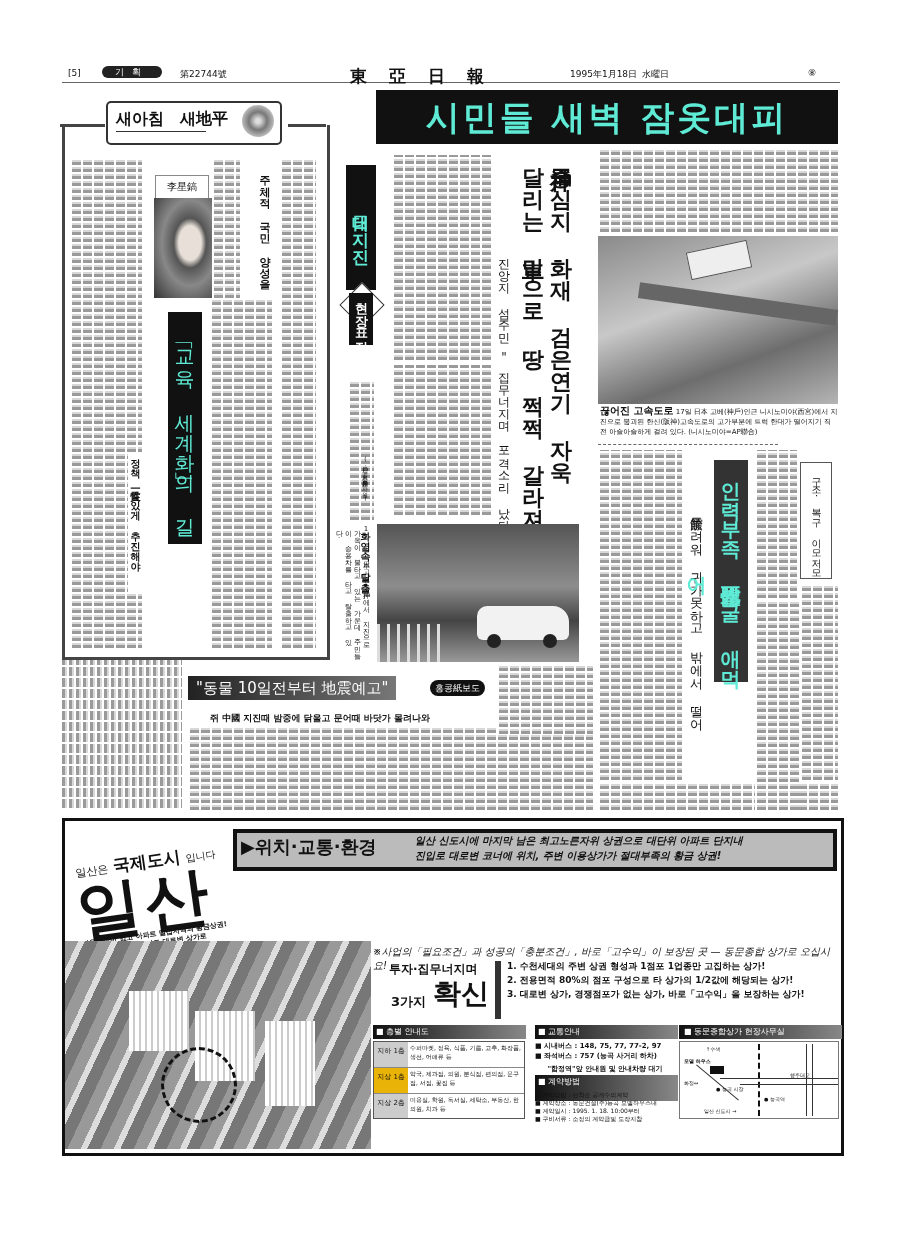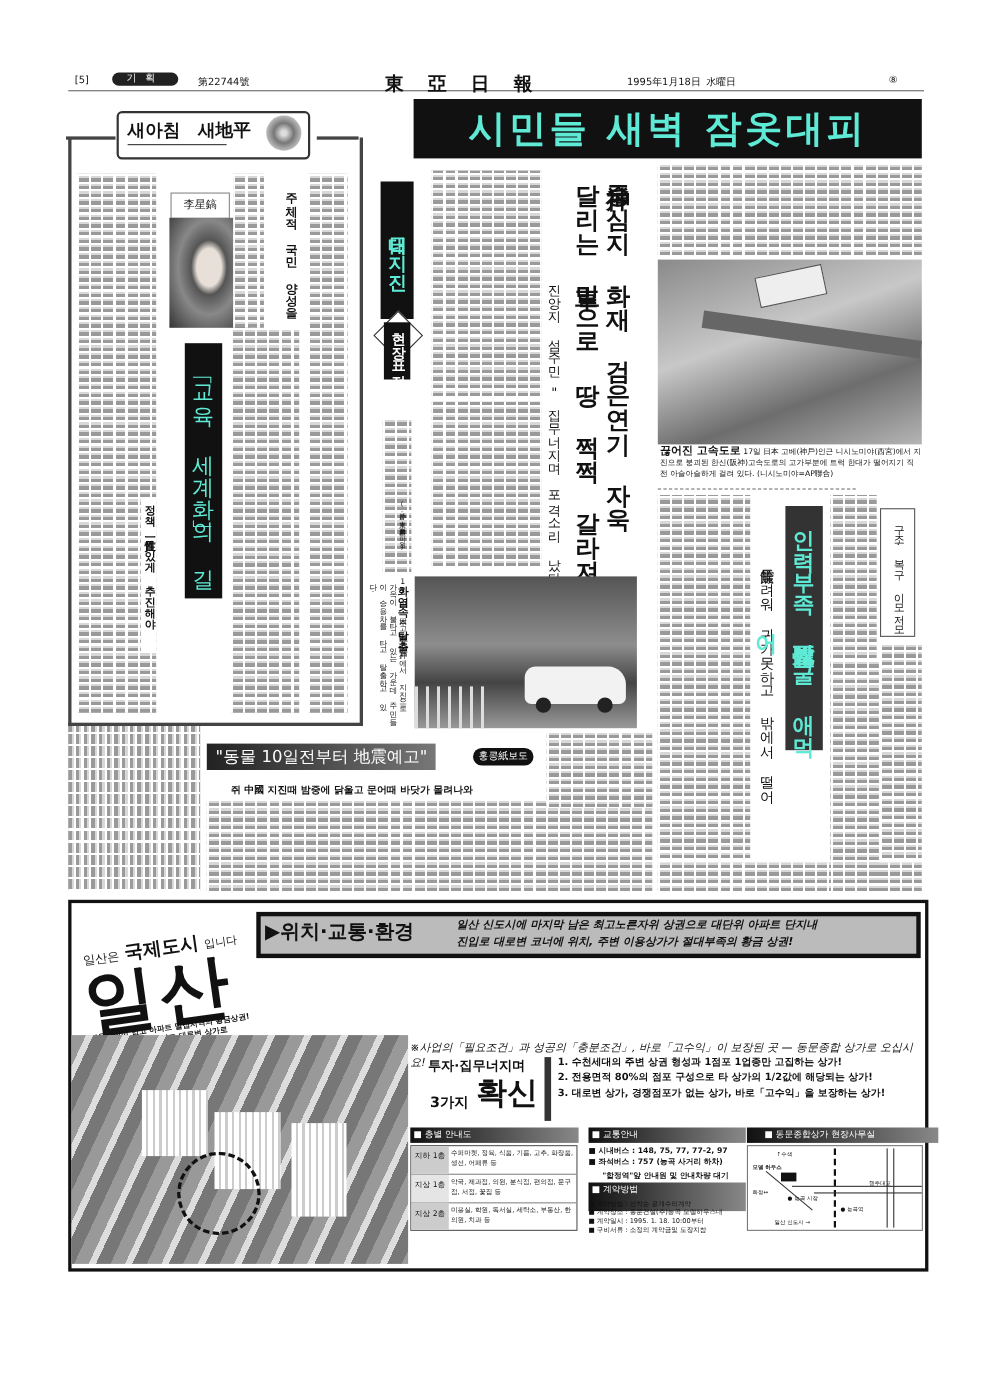--- a/index.html
+++ b/index.html
@@ -144,21 +144,21 @@
     <div>3. 대로변 상가, 경쟁점포가 없는 상가, 바로「고수익」을 보장하는 상가!</div>
   </div>
 
   <div class="abs" style="left:308px;top:204px;width:150px;height:14px;background:linear-gradient(90deg,#111,#888);color:#fff;font-size:8px;line-height:14px;padding-left:3px;">■ 층별 안내도</div>
   <div class="abs" style="left:308px;top:220px;width:150px;height:76px;border:1px solid #555;font-size:6px;">
     <div style="display:flex;height:25px;border-bottom:1px solid #888;">
       <div style="width:34px;background:#ccc;text-align:center;font-size:7px;padding-top:4px;">지하 1층</div>
       <div style="flex:1;padding:2px;">수퍼마켓, 정육, 식품, 기름, 고추, 화장품, 생선, 어패류 등</div>
     </div>
     <div style="display:flex;height:25px;border-bottom:1px solid #888;">
-      <div style="width:34px;background:#e5e5e5;text-align:center;font-size:7px;padding-top:4px;">지상 1층</div>
+      <div style="width:34px;background:#eab308;text-align:center;font-size:7px;padding-top:4px;">지상 1층</div>
       <div style="flex:1;padding:2px;">약국, 제과점, 의원, 분식점, 편의점, 문구점, 서점, 꽃집 등</div>
     </div>
     <div style="display:flex;height:24px;">
       <div style="width:34px;background:#ccc;text-align:center;font-size:7px;padding-top:4px;">지상 2층</div>
       <div style="flex:1;padding:2px;">미용실, 학원, 독서실, 세탁소, 부동산, 한의원, 치과 등</div>
     </div>
   </div>
 
   <div class="abs" style="left:470px;top:204px;width:140px;height:14px;background:linear-gradient(90deg,#111,#888);color:#fff;font-size:8px;line-height:14px;padding-left:3px;">■ 교통안내</div>
   <div class="abs" style="left:470px;top:220px;width:140px;font-size:7px;line-height:10px;font-weight:bold;">
@@ -167,21 +167,21 @@
     <div style="margin-top:3px;text-align:center;">"합정역"앞 안내원 및 안내차량 대기</div>
   </div>
   <div class="abs" style="left:470px;top:254px;width:140px;height:26px;background:linear-gradient(90deg,#111,#888);color:#fff;font-size:8px;line-height:14px;padding-left:3px;">■ 계약방법</div>
   <div class="abs" style="left:470px;top:270px;width:145px;font-size:6px;line-height:8px;">
     <div>■ 계약방법 : 선착순 공개수의계약</div>
     <div>■ 계약장소 : 동문건설(주)능곡 모델하우스내</div>
     <div>■ 계약일시 : 1995. 1. 18. 10:00부터</div>
     <div>■ 구비서류 : 소정의 계약금및 도장지참</div>
   </div>
 
-  <div class="abs" style="left:614px;top:204px;width:158px;height:14px;background:linear-gradient(90deg,#111,#888);color:#fff;font-size:8px;line-height:14px;padding-left:16px;">■ 동문종합상가 현장사무실</div>
+  <div class="abs" style="left:614px;top:204px;width:158px;height:14px;background:linear-gradient(90deg,#111,#888);color:#fff;font-size:8px;line-height:14px;padding-left:5px;">■ 동문종합상가 현장사무실</div>
   <div class="abs" style="left:614px;top:220px;width:158px;height:76px;border:1px solid #777;font-size:5px;">
     <div class="map-line" style="left:78px;top:2px;width:2px;height:72px;border-left:2px dashed #111;background:none;"></div>
     <div class="map-line" style="left:40px;top:36px;width:118px;height:1px;"></div>
     <div class="map-line" style="left:60px;top:42px;width:98px;height:1px;"></div>
     <div class="map-line" style="left:126px;top:2px;width:1px;height:72px;"></div>
     <div class="map-line" style="left:132px;top:2px;width:1px;height:72px;"></div>
     <div class="map-line" style="left:10px;top:40px;width:55px;height:1px;transform:rotate(40deg);"></div>
     <div class="abs" style="left:30px;top:24px;width:14px;height:8px;background:#111;"></div>
     <span class="abs" style="left:4px;top:16px;font-weight:bold;">모델 하우스</span>
     <span class="abs" style="left:26px;top:4px;">↑수색</span>

